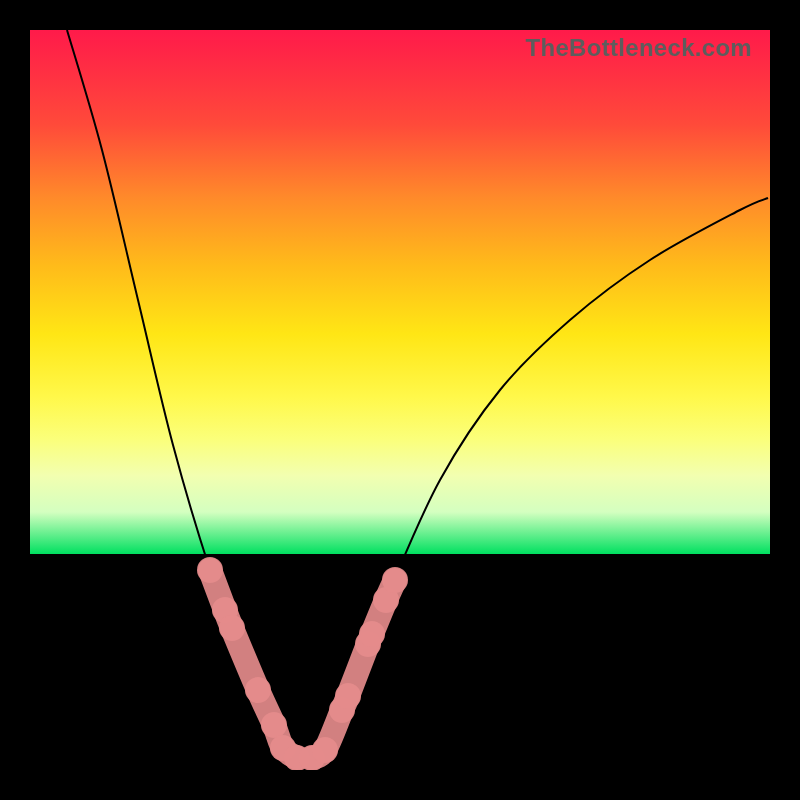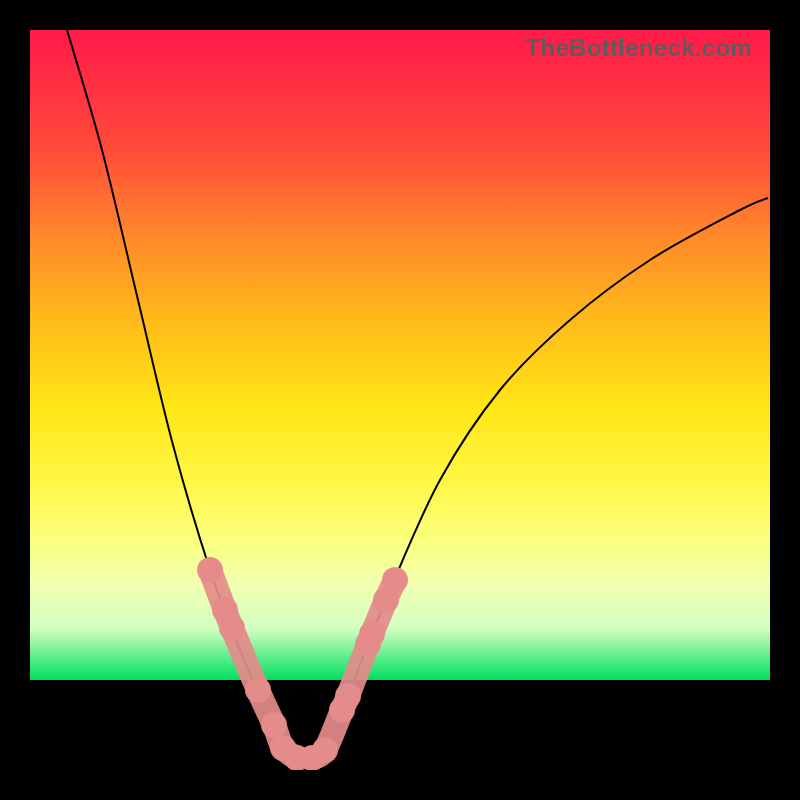--- a/index.html
+++ b/index.html
@@ -8,21 +8,21 @@
     position: relative;
     width: 800px;
     height: 800px;
     background: #000;
   }
   .plot-area {
     position: absolute;
     left: 30px;
     top: 30px;
     width: 740px;
-    height: 650px;
+    height: 524px;
     background: linear-gradient(to bottom,
       #ff1a4a 0%,
       #ff4a3a 18%,
       #ff8a2a 32%,
       #ffbb1a 45%,
       #ffe615 58%,
       #fff84a 70%,
       #fbff7a 78%,
       #f2ffb0 85%,
       #d4ffc0 92%,

